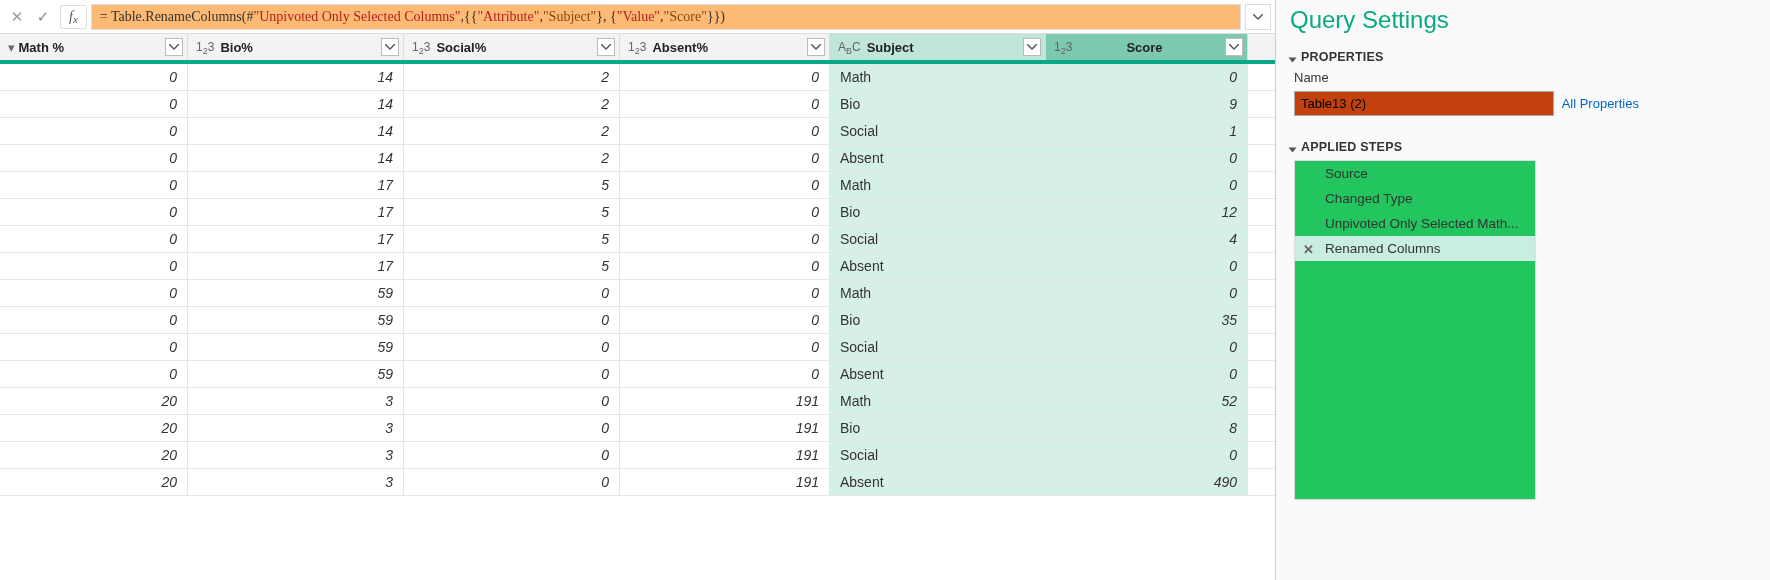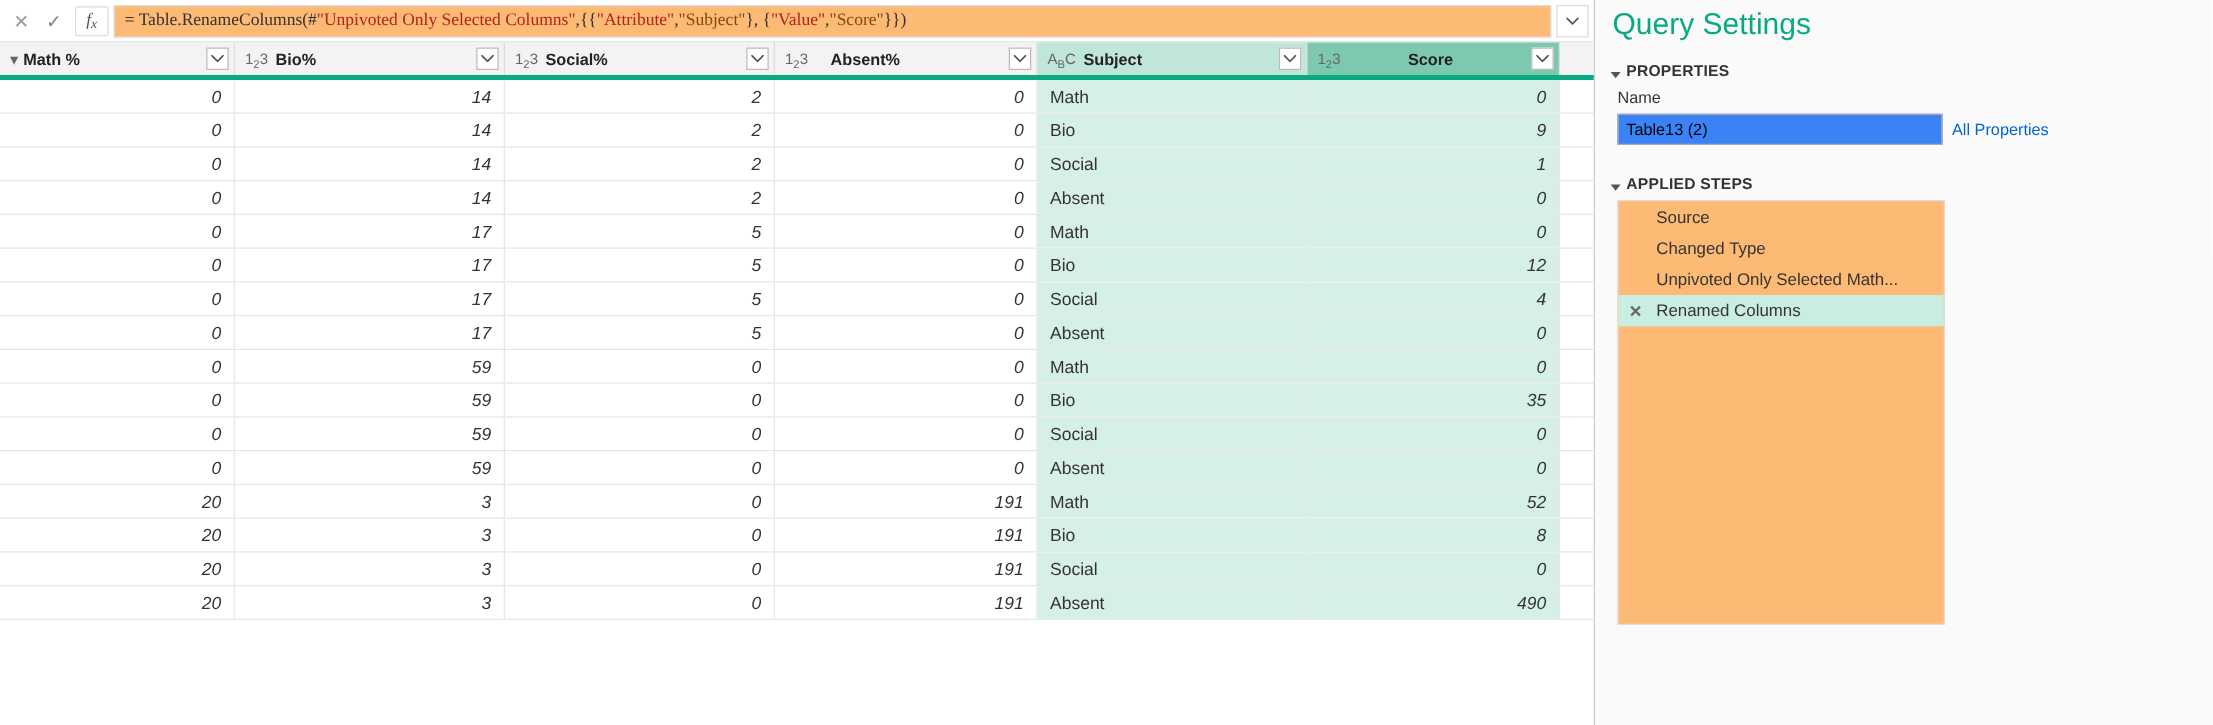--- a/index.html
+++ b/index.html
@@ -149,21 +149,21 @@
       font-family: "Segoe UI", Arial, sans-serif;
     }
     .cell.num { justify-content: flex-end; }
     .cell.txt { justify-content: flex-start; font-style: normal; }
     .cell.hl { background: #d7f0e6; }
 
     
     .c0 { width: 188px; }
     .c1 { width: 216px; }
     .c2 { width: 216px; }
-    .c3 { width: 210px; gap: 12px; }
+    .c3 { width: 210px; }
     .c4 { width: 216px; }
     .c5 { width: 202px; gap: 48px; }
 
     
     .right h1 {
       font-size: 24px;
       font-weight: 300;
       color: #0aa985;
       margin-bottom: 16px;
     }
@@ -187,34 +187,34 @@
       border-bottom: 4px solid transparent;
       transform: rotate(90deg);
     }
     .lbl { font-size: 13px; color: #333; margin: 4px 0 4px 4px; }
     .inp {
       width: 260px;
       border: 1px solid #aaa;
       padding: 4px 6px;
       font-size: 13px;
       margin: 2px 0 6px 4px;
-      background: #3b82f6;
+      background: #c2410c;
     }
     .link {
       color: #0066cc;
       font-size: 13px;
       cursor: pointer;
       margin: 6px 0 0 4px;
       display: inline-block;
     }
     .steps {
-      background: #fdba74;
+      background: #22c55e;
       border: 1px solid #ddd;
       margin: 6px 4px 0 4px;
-      width: 262px;
+      width: 242px;
       height: 340px;
     }
     .step {
       padding: 5px 6px 5px 30px;
       font-size: 13.5px;
       cursor: pointer;
       position: relative;
       white-space: nowrap;
       overflow: hidden;
       text-overflow: ellipsis;

